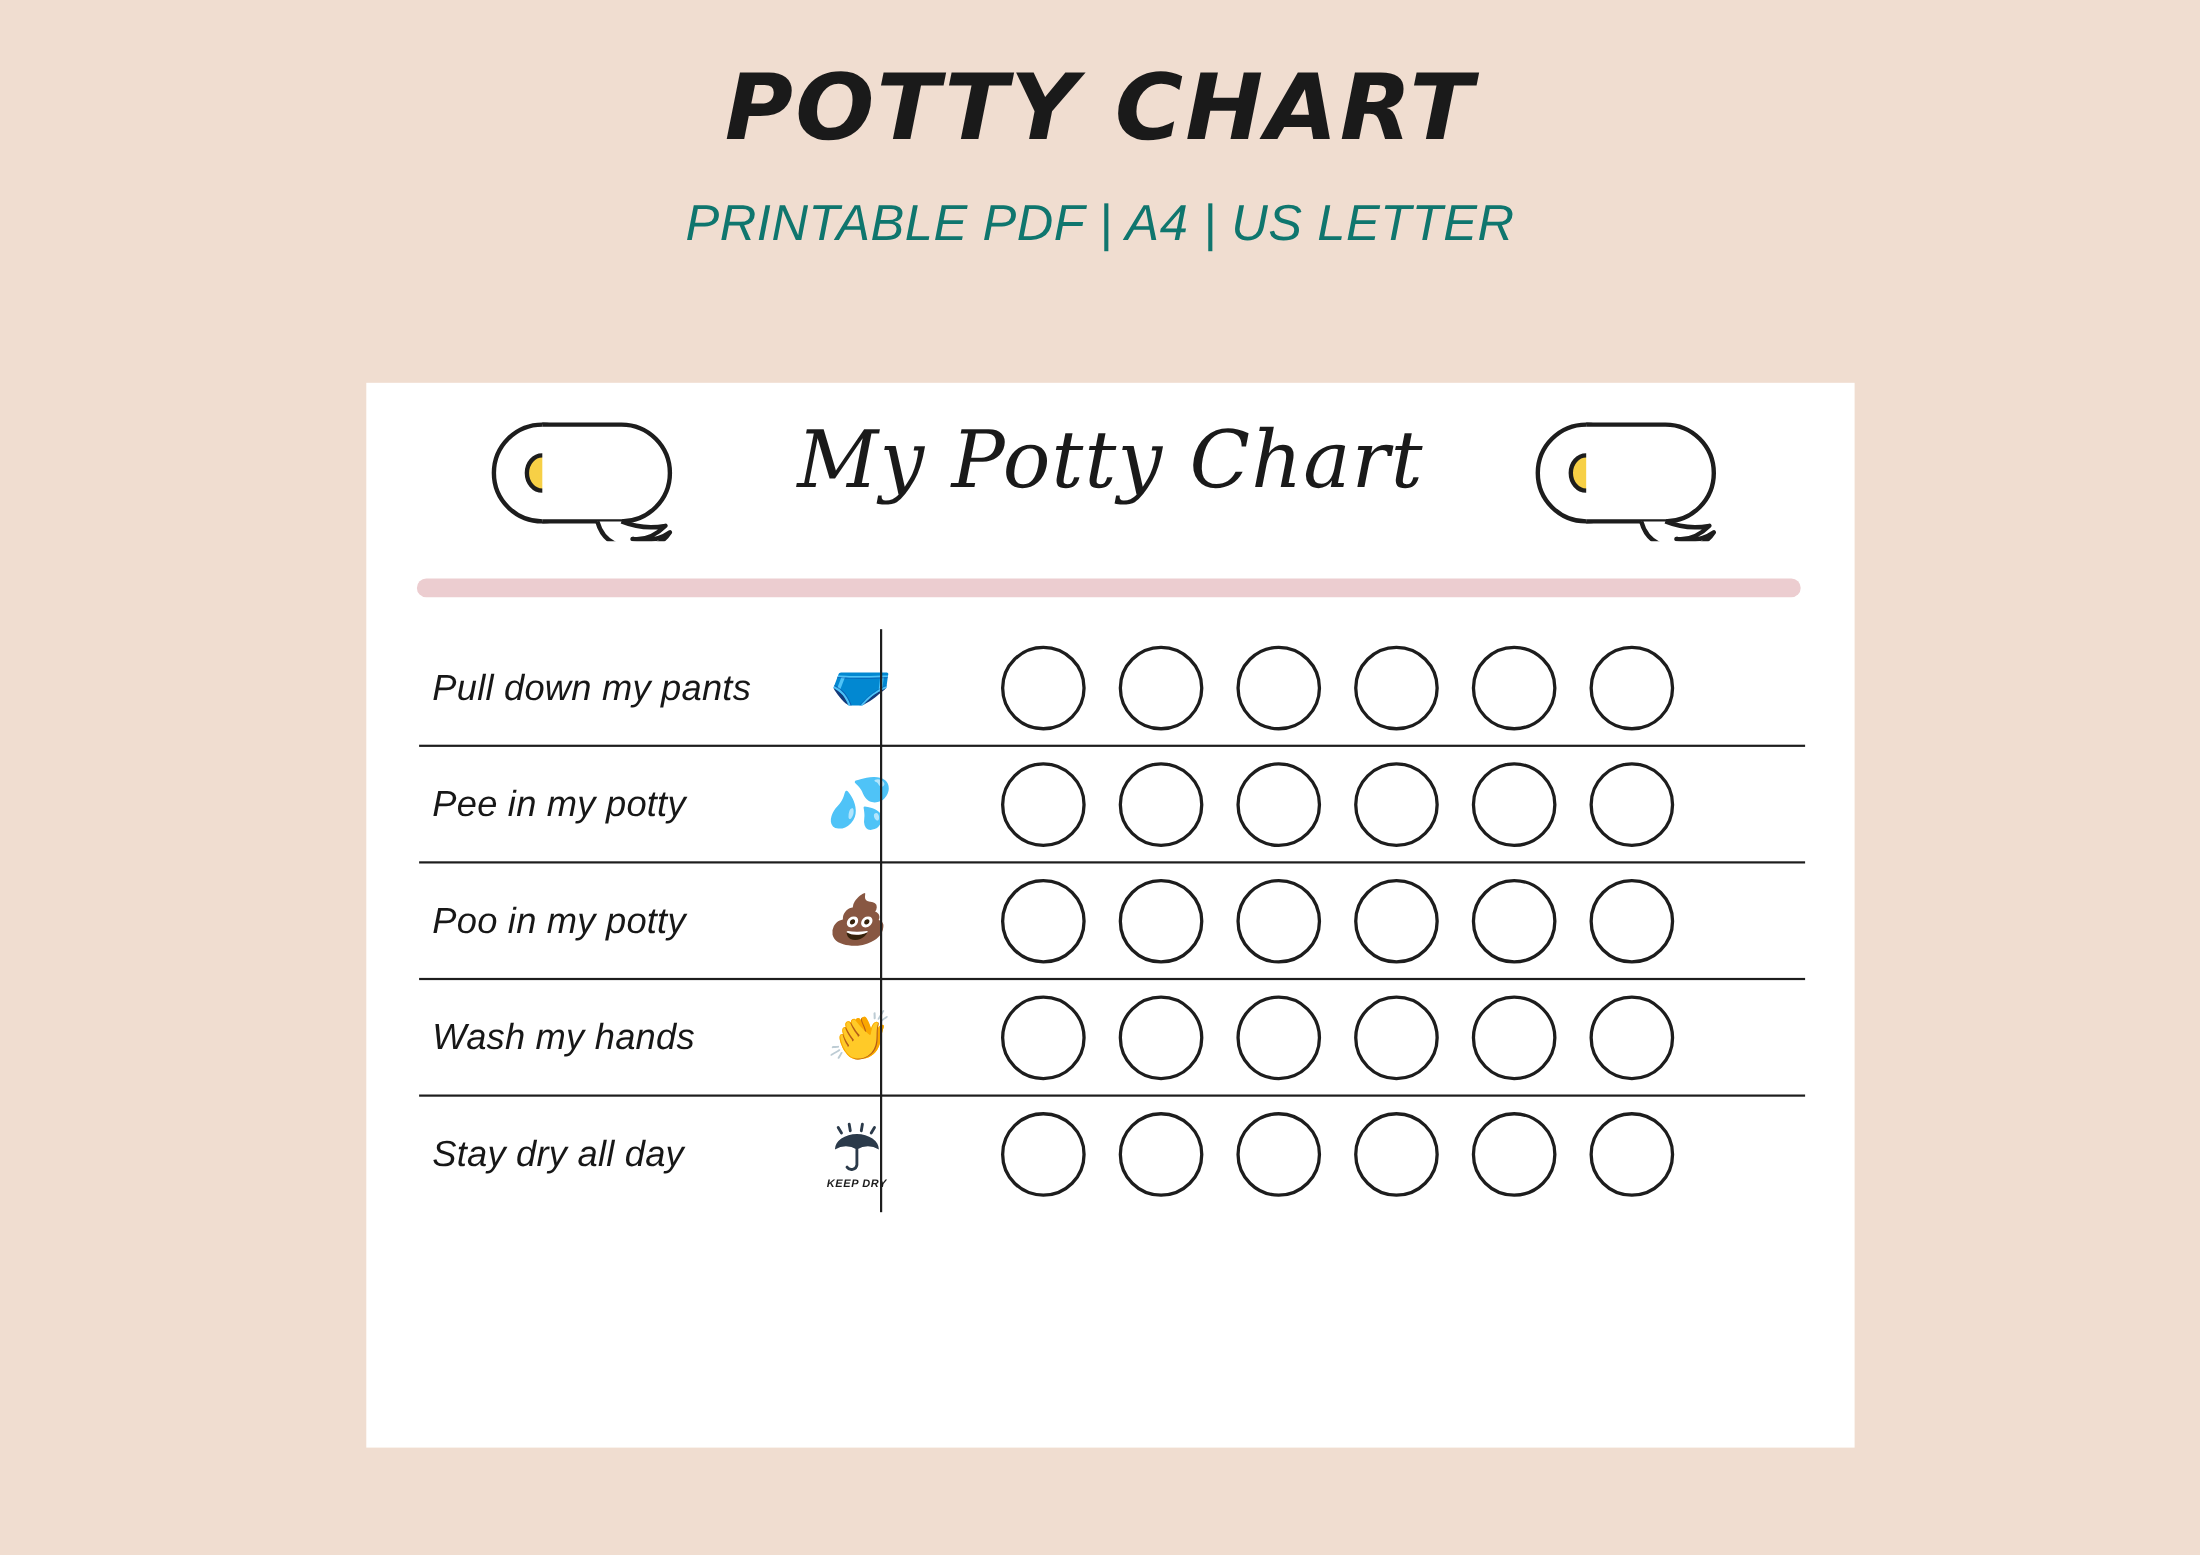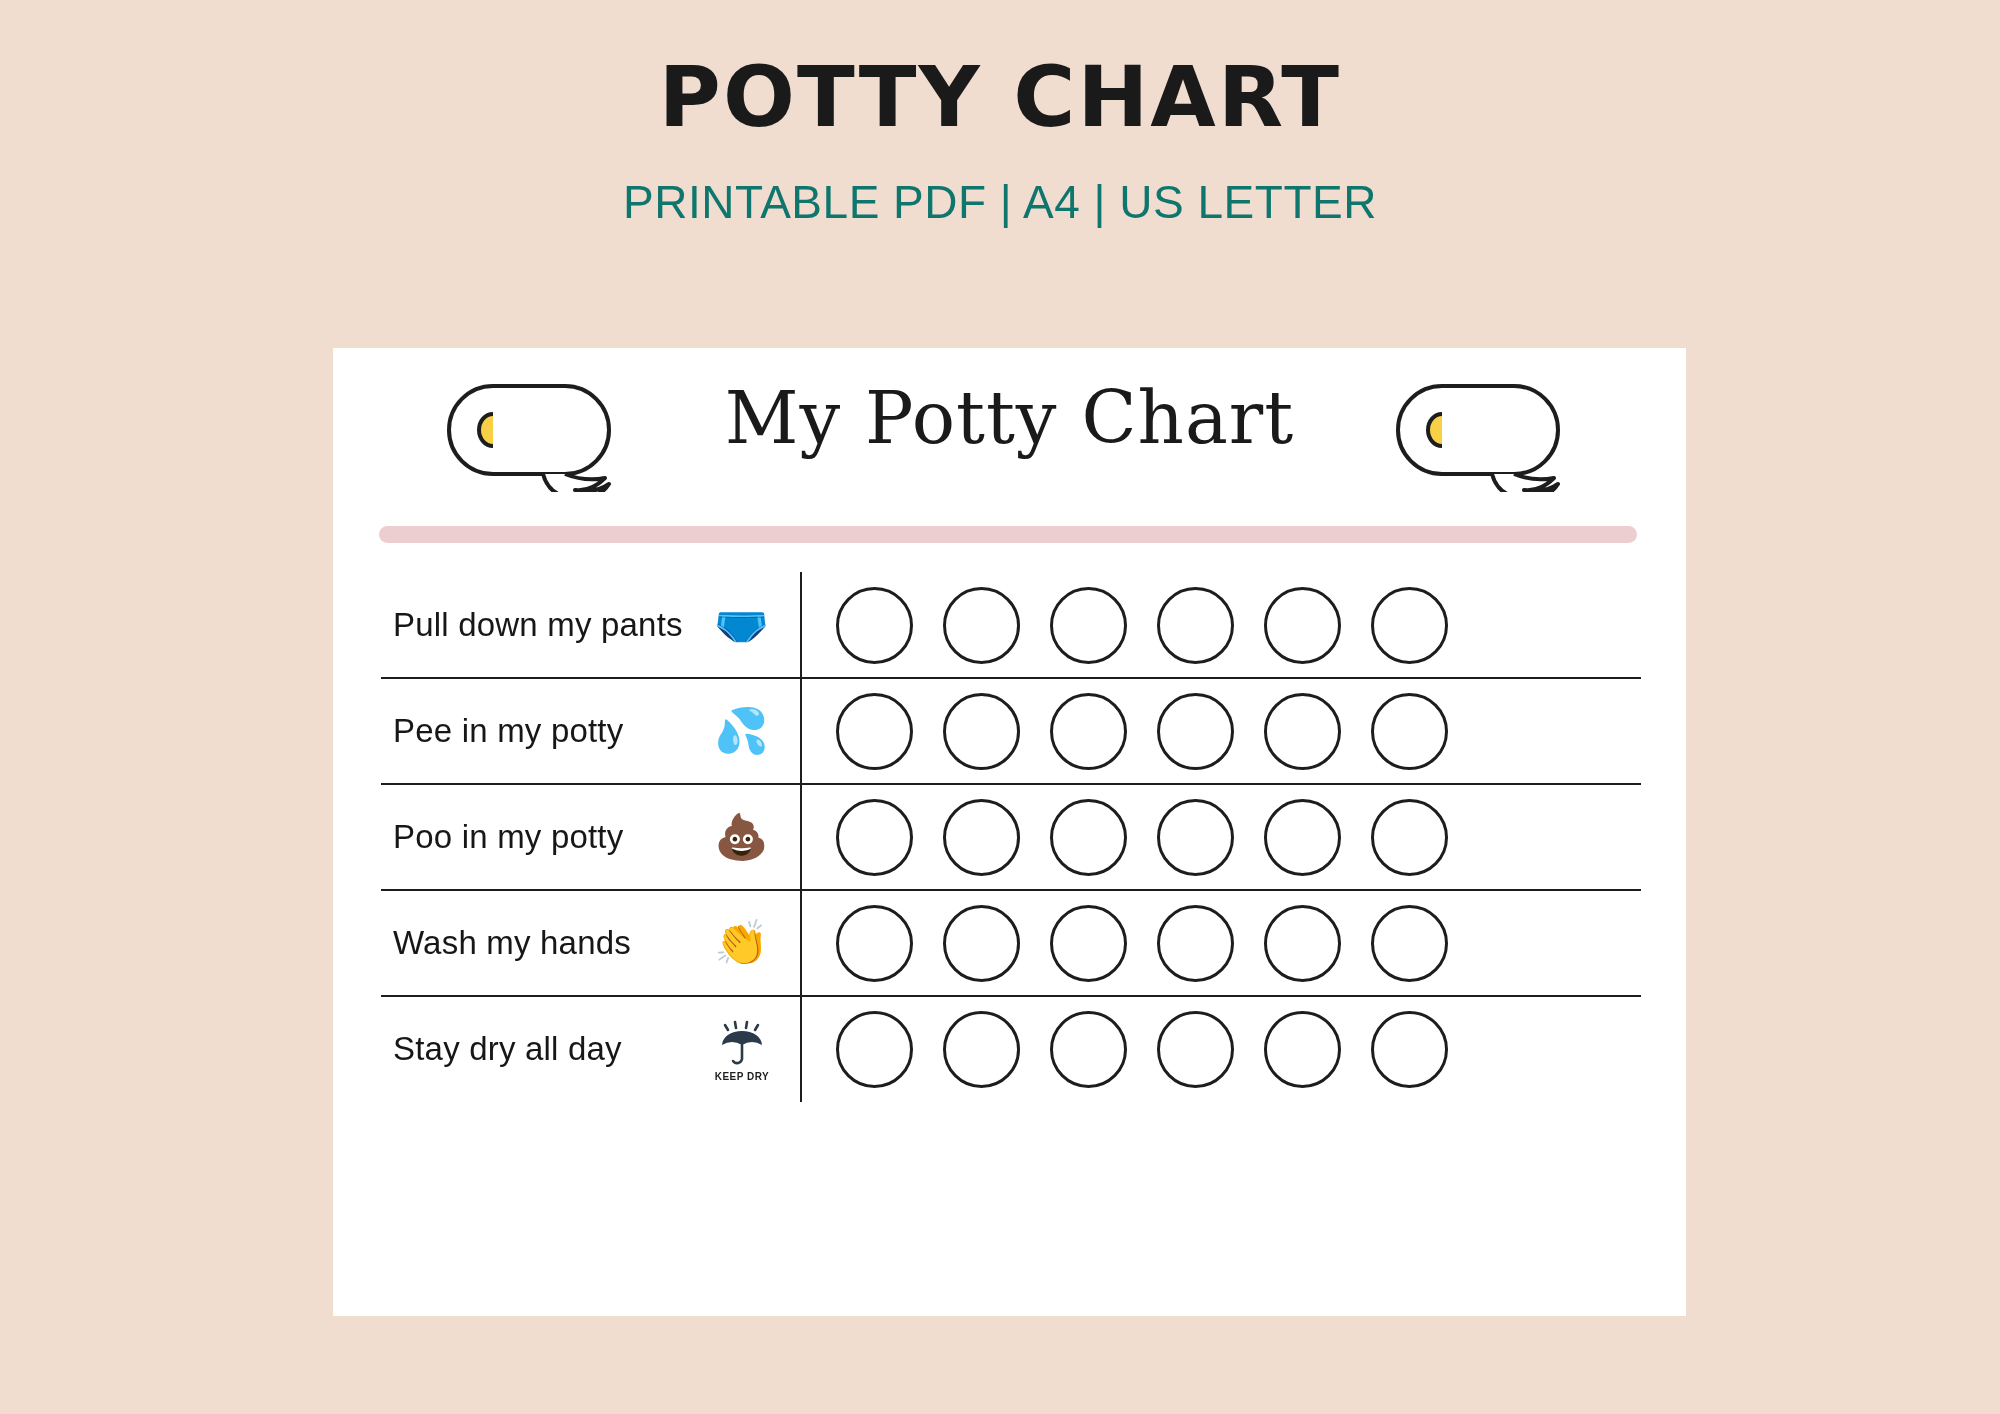--- a/index.html
+++ b/index.html
@@ -12,20 +12,21 @@
     background: #f0ddd0;
     font-family: "Liberation Sans", sans-serif;
     overflow: hidden;
   }
 
   .page {
     position: relative;
     width: 2000px;
     height: 1265px;
     box-sizing: border-box;
+    font-style: italic;
   }
 
   
   .promo {
     text-align: center;
     padding-top: 56px;
   }
   .promo-title {
     font-family: "DejaVu Sans", sans-serif;
     font-weight: bold;
@@ -102,20 +103,21 @@
     top: 225px;
     width: 1260px;
   }
 
   .row {
     position: relative;
     display: flex;
     align-items: center;
     height: 104px;
     border-bottom: 2px solid #1d1d1d;
+    gap: 37px;
   }
   .row:last-child {
     border-bottom: none;
   }
 
   .label-cell {
     width: 315px;
     flex: 0 0 315px;
     font-family: "Liberation Sans", sans-serif;
     font-size: 33px;

